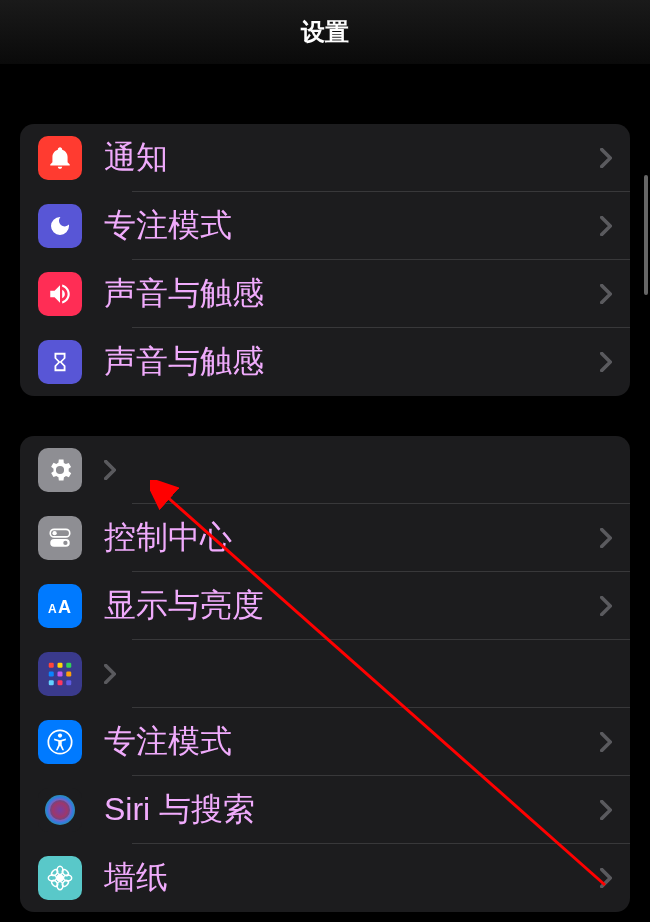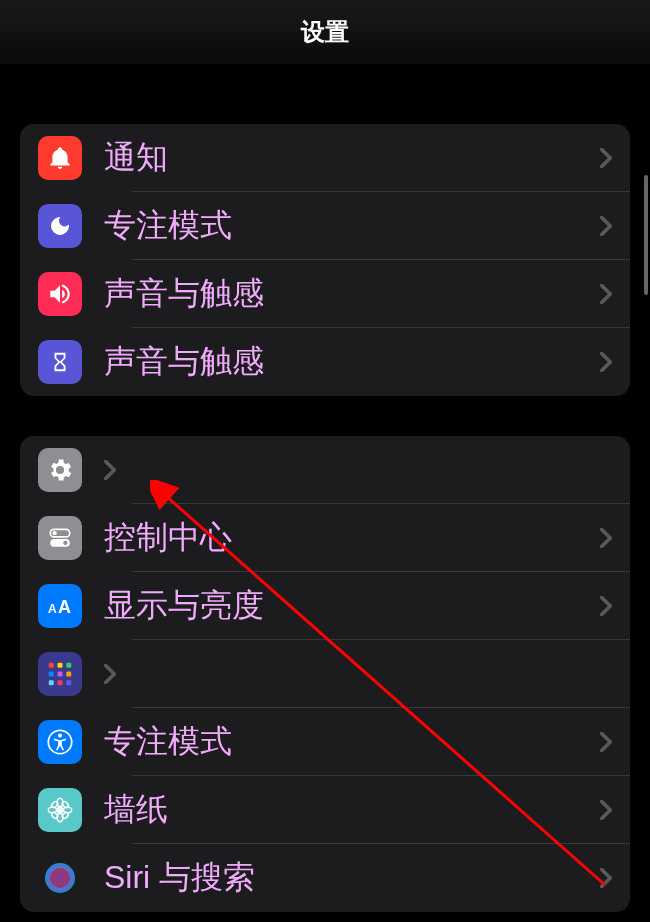--- a/index.html
+++ b/index.html
@@ -254,42 +254,20 @@
 
   <div class="settings-row">
     <div class="row-icon icon-accessibility">
       <svg width="28" height="28" viewBox="0 0 24 24" fill="white">
           <circle cx="12" cy="12" r="10" fill="none" stroke="white" stroke-width="1.5"></circle>
           <circle cx="12" cy="6.5" r="1.8" fill="white"></circle>
           <path d="M7 9l5 1.5L17 9v1.5l-3.5 1v3l2 4.5h-1.5L12 15l-2 4h-1.5l2-4.5v-3L7 10.5V9z" fill="white"></path>
         </svg>
     </div>
     <div class="row-label">专注模式</div>
-    <div class="chevron">
-      <svg width="12" height="20" viewBox="0 0 8 14" fill="none" stroke="#5a5a5e" stroke-width="2.5" stroke-linecap="round">
-          <path d="M1 1l6 6-6 6"></path>
-        </svg>
-    </div>
-  </div>
-
-  <div class="settings-row">
-    <div class="row-icon icon-wallpaper">
-      <svg width="28" height="28" viewBox="0 0 24 24" fill="none" stroke="white" stroke-width="1.3">
-          <circle cx="12" cy="12" r="2.5" fill="white"></circle>
-          <ellipse cx="12" cy="5.5" rx="2.5" ry="3.5"></ellipse>
-          <ellipse cx="12" cy="18.5" rx="2.5" ry="3.5"></ellipse>
-          <ellipse cx="5.5" cy="12" rx="3.5" ry="2.5"></ellipse>
-          <ellipse cx="18.5" cy="12" rx="3.5" ry="2.5"></ellipse>
-          <ellipse cx="7.4" cy="7.4" rx="3" ry="2" transform="rotate(-45 7.4 7.4)"></ellipse>
-          <ellipse cx="16.6" cy="16.6" rx="3" ry="2" transform="rotate(-45 16.6 16.6)"></ellipse>
-          <ellipse cx="16.6" cy="7.4" rx="3" ry="2" transform="rotate(45 16.6 7.4)"></ellipse>
-          <ellipse cx="7.4" cy="16.6" rx="3" ry="2" transform="rotate(45 7.4 16.6)"></ellipse>
-        </svg>
-    </div>
-    <div class="row-label">墙纸</div>
     <div class="chevron">
       <svg width="12" height="20" viewBox="0 0 8 14" fill="none" stroke="#5a5a5e" stroke-width="2.5" stroke-linecap="round">
           <path d="M1 1l6 6-6 6"></path>
         </svg>
     </div>
   </div>
 
   <div class="settings-row">
     <div class="row-icon icon-siri">
       <svg width="36" height="36" viewBox="0 0 36 36">
@@ -306,20 +284,42 @@
         </svg>
     </div>
     <div class="row-label">Siri 与搜索</div>
     <div class="chevron">
       <svg width="12" height="20" viewBox="0 0 8 14" fill="none" stroke="#5a5a5e" stroke-width="2.5" stroke-linecap="round">
           <path d="M1 1l6 6-6 6"></path>
         </svg>
     </div>
   </div>
 
+  <div class="settings-row">
+    <div class="row-icon icon-wallpaper">
+      <svg width="28" height="28" viewBox="0 0 24 24" fill="none" stroke="white" stroke-width="1.3">
+          <circle cx="12" cy="12" r="2.5" fill="white"></circle>
+          <ellipse cx="12" cy="5.5" rx="2.5" ry="3.5"></ellipse>
+          <ellipse cx="12" cy="18.5" rx="2.5" ry="3.5"></ellipse>
+          <ellipse cx="5.5" cy="12" rx="3.5" ry="2.5"></ellipse>
+          <ellipse cx="18.5" cy="12" rx="3.5" ry="2.5"></ellipse>
+          <ellipse cx="7.4" cy="7.4" rx="3" ry="2" transform="rotate(-45 7.4 7.4)"></ellipse>
+          <ellipse cx="16.6" cy="16.6" rx="3" ry="2" transform="rotate(-45 16.6 16.6)"></ellipse>
+          <ellipse cx="16.6" cy="7.4" rx="3" ry="2" transform="rotate(45 16.6 7.4)"></ellipse>
+          <ellipse cx="7.4" cy="16.6" rx="3" ry="2" transform="rotate(45 7.4 16.6)"></ellipse>
+        </svg>
+    </div>
+    <div class="row-label">墙纸</div>
+    <div class="chevron">
+      <svg width="12" height="20" viewBox="0 0 8 14" fill="none" stroke="#5a5a5e" stroke-width="2.5" stroke-linecap="round">
+          <path d="M1 1l6 6-6 6"></path>
+        </svg>
+    </div>
+  </div>
+
 </div>
 
 <div class="scrollbar-indicator"></div>
 
 <div class="annotation-arrow">
   <svg width="470" height="420" viewBox="0 0 470 420">
     <defs>
       <marker id="arrowhead" markerWidth="12" markerHeight="10" refX="2" refY="5" orient="auto">
         <polygon points="0 0, 12 5, 0 10" fill="#ff0000"></polygon>
       </marker>

